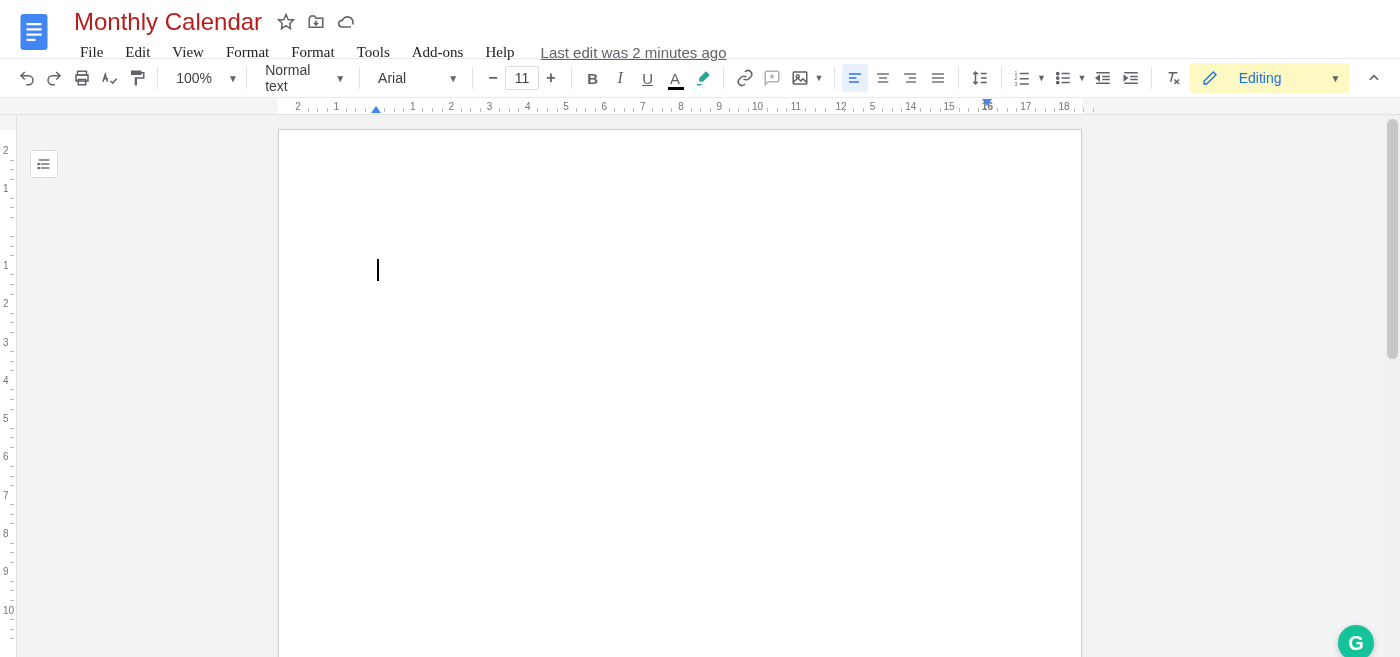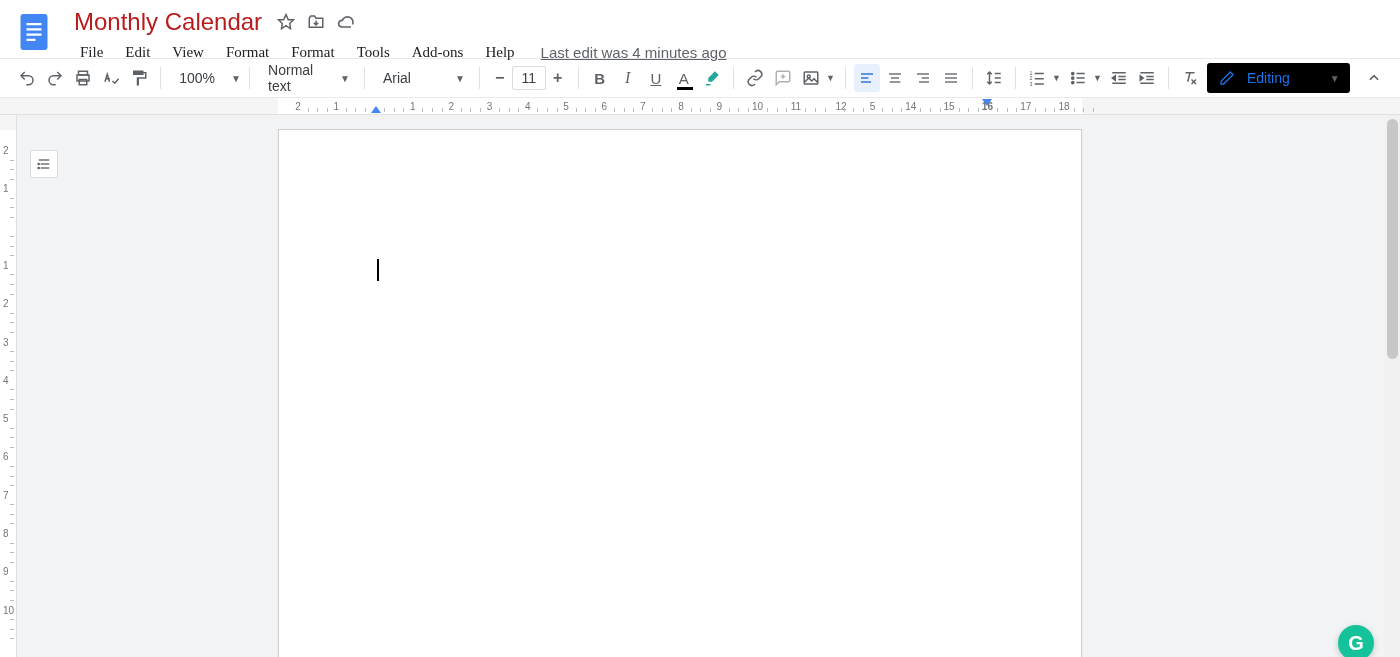--- a/index.html
+++ b/index.html
@@ -33,21 +33,21 @@
   .zoom-select { width: 72px; justify-content: space-between; gap: 16px; }
   .style-select { width: 104px; justify-content: space-between; }
   .font-select { width: 104px; justify-content: space-between; }
   .size-box { display: flex; align-items: center; }
   .size-btn { width: 24px; height: 26px; display: flex; align-items: center; justify-content: center; cursor: pointer; color: #5f6368; font-size: 16px; font-weight: 600; }
   .size-input { width: 34px; height: 24px; border: 1px solid #dadce0; border-radius: 2px; text-align: center; font-size: 14px; color: #3c4043; }
   .text-color-under { height: 3px; width: 16px; background: #000; position: absolute; bottom: 2px; left: 6px; }
   .rel { position: relative; }
   .dd-caret { font-size: 9px; color: #5f6368; margin-left: -2px; cursor: pointer; padding: 4px 2px; }
   .toolbar-spacer { flex: 1; }
-  .editing-pill { height: 30px; background: #000000; border-radius: 3px; display: flex; align-items: center; gap: 12px; padding: 0 10px 0 12px; color: #1a73e8; font-size: 14px; cursor: pointer; }
+  .editing-pill { height: 30px; background: #fef9c3; border-radius: 3px; display: flex; align-items: center; gap: 21px; padding: 0 10px 0 12px; color: #1a73e8; font-size: 14px; cursor: pointer; }
   .editing-pill .caret { margin-left: 28px; color: #5f6368; font-size: 10px; }
   .collapse-btn { width: 26px; height: 26px; display: flex; align-items: center; justify-content: center; cursor: pointer; color: #5f6368; margin-left: 10px; }
 
   
   .ruler-h { height: 17px; background: #f5f5f5; border-bottom: 1px solid #e0e0e0; position: relative; font-size: 10px; color: #757575; }
   .ruler-paper { position: absolute; left: 278px; width: 804px; top: 0; height: 100%; background: #fff; }
   .ruler-tick { position: absolute; top: 3px; font-size: 10px; color: #757575; transform: translateX(-50%); }
   .ruler-minor { position: absolute; top: 10px; width: 1px; height: 4px; background: #bdbdbd; }
   .indent-marker { position: absolute; top: 8px; width: 0; height: 0; border-left: 5px solid transparent; border-right: 5px solid transparent; border-bottom: 7px solid #4285f4; transform: translateX(-5px); }
   .margin-marker { position: absolute; top: 1px; width: 0; height: 0; border-left: 5px solid transparent; border-right: 5px solid transparent; border-top: 7px solid #4285f4; transform: translateX(-5px); }
@@ -108,21 +108,21 @@
     </div>
     <div class="menubar">
       <span class="menu-item">File</span>
       <span class="menu-item">Edit</span>
       <span class="menu-item">View</span>
       <span class="menu-item">Format</span>
       <span class="menu-item">Format</span>
       <span class="menu-item">Tools</span>
       <span class="menu-item">Add-ons</span>
       <span class="menu-item">Help</span>
-      <span class="last-edit">Last edit was 4 minutes ago</span>
+      <span class="last-edit">Last edit was 2 minutes ago</span>
     </div>
   </div>
 </div>
 
 <div class="toolbar">
   <div class="tb-btn">
       <svg width="18" height="18" viewBox="0 0 24 24" fill="none" stroke="#5f6368" stroke-width="2">
         <path d="M9 14L4 9l5-5"></path>
         <path d="M4 9h10a6 6 0 0 1 0 12h-3"></path>
       </svg>

